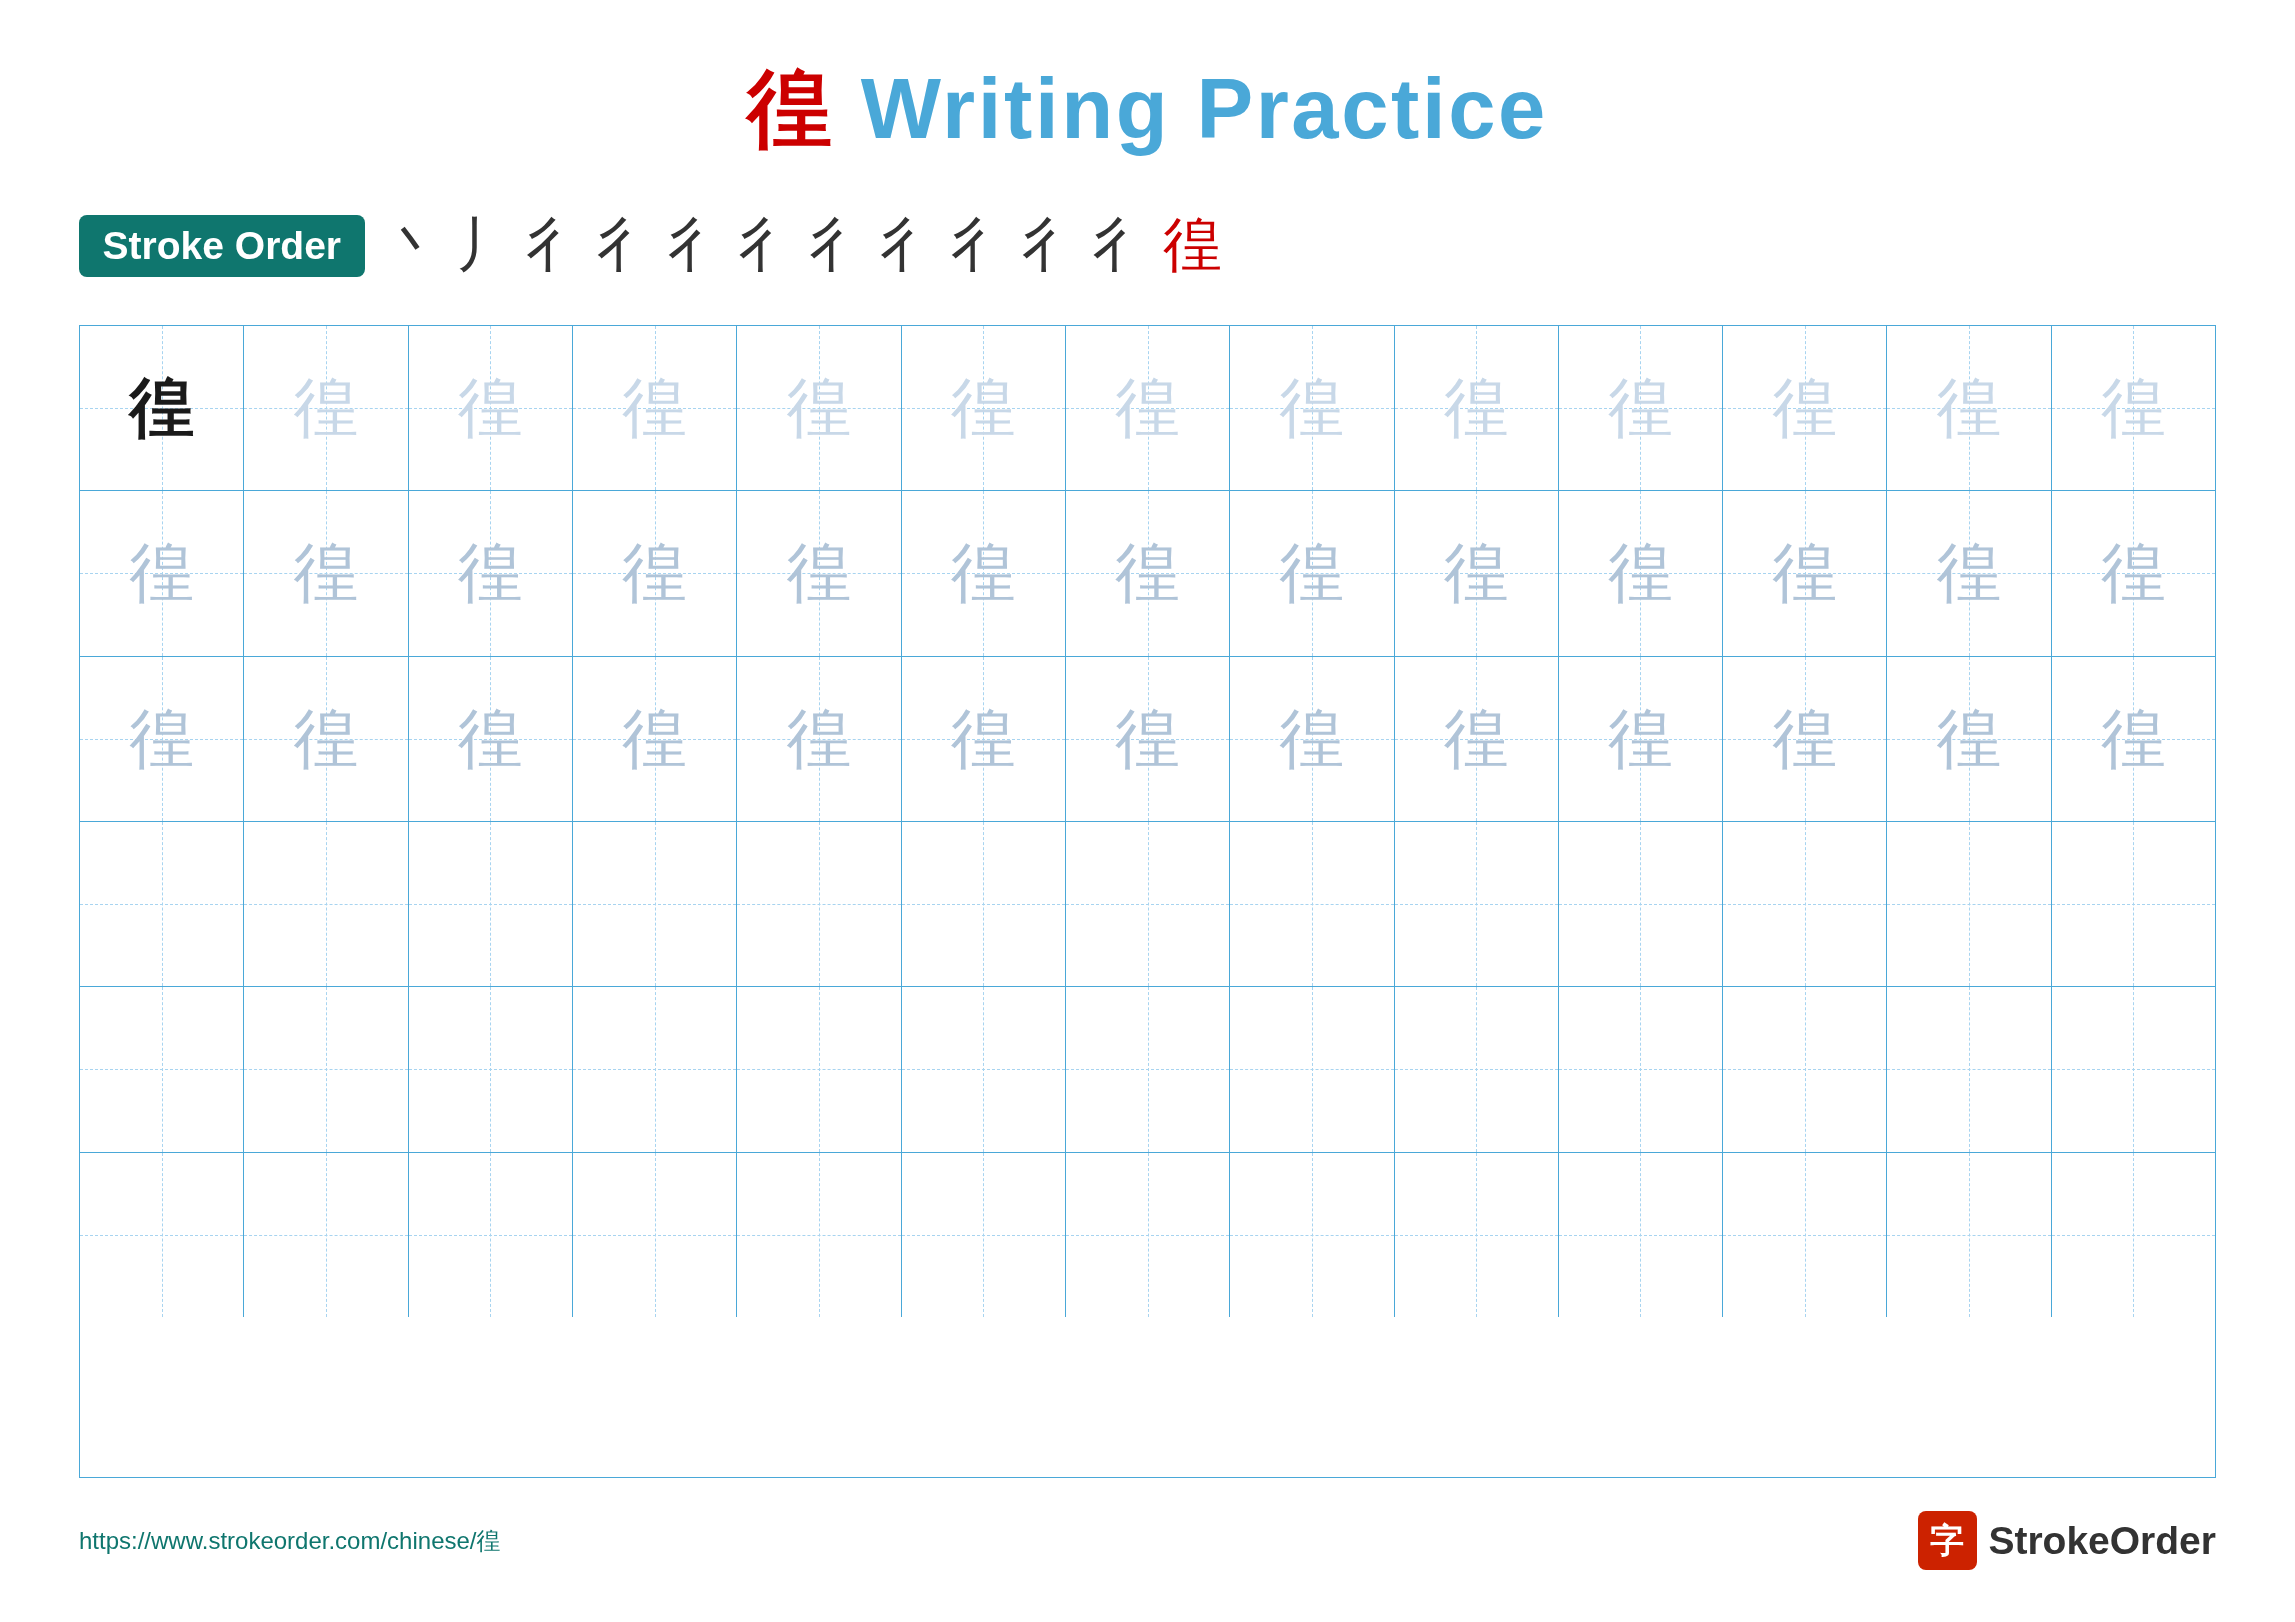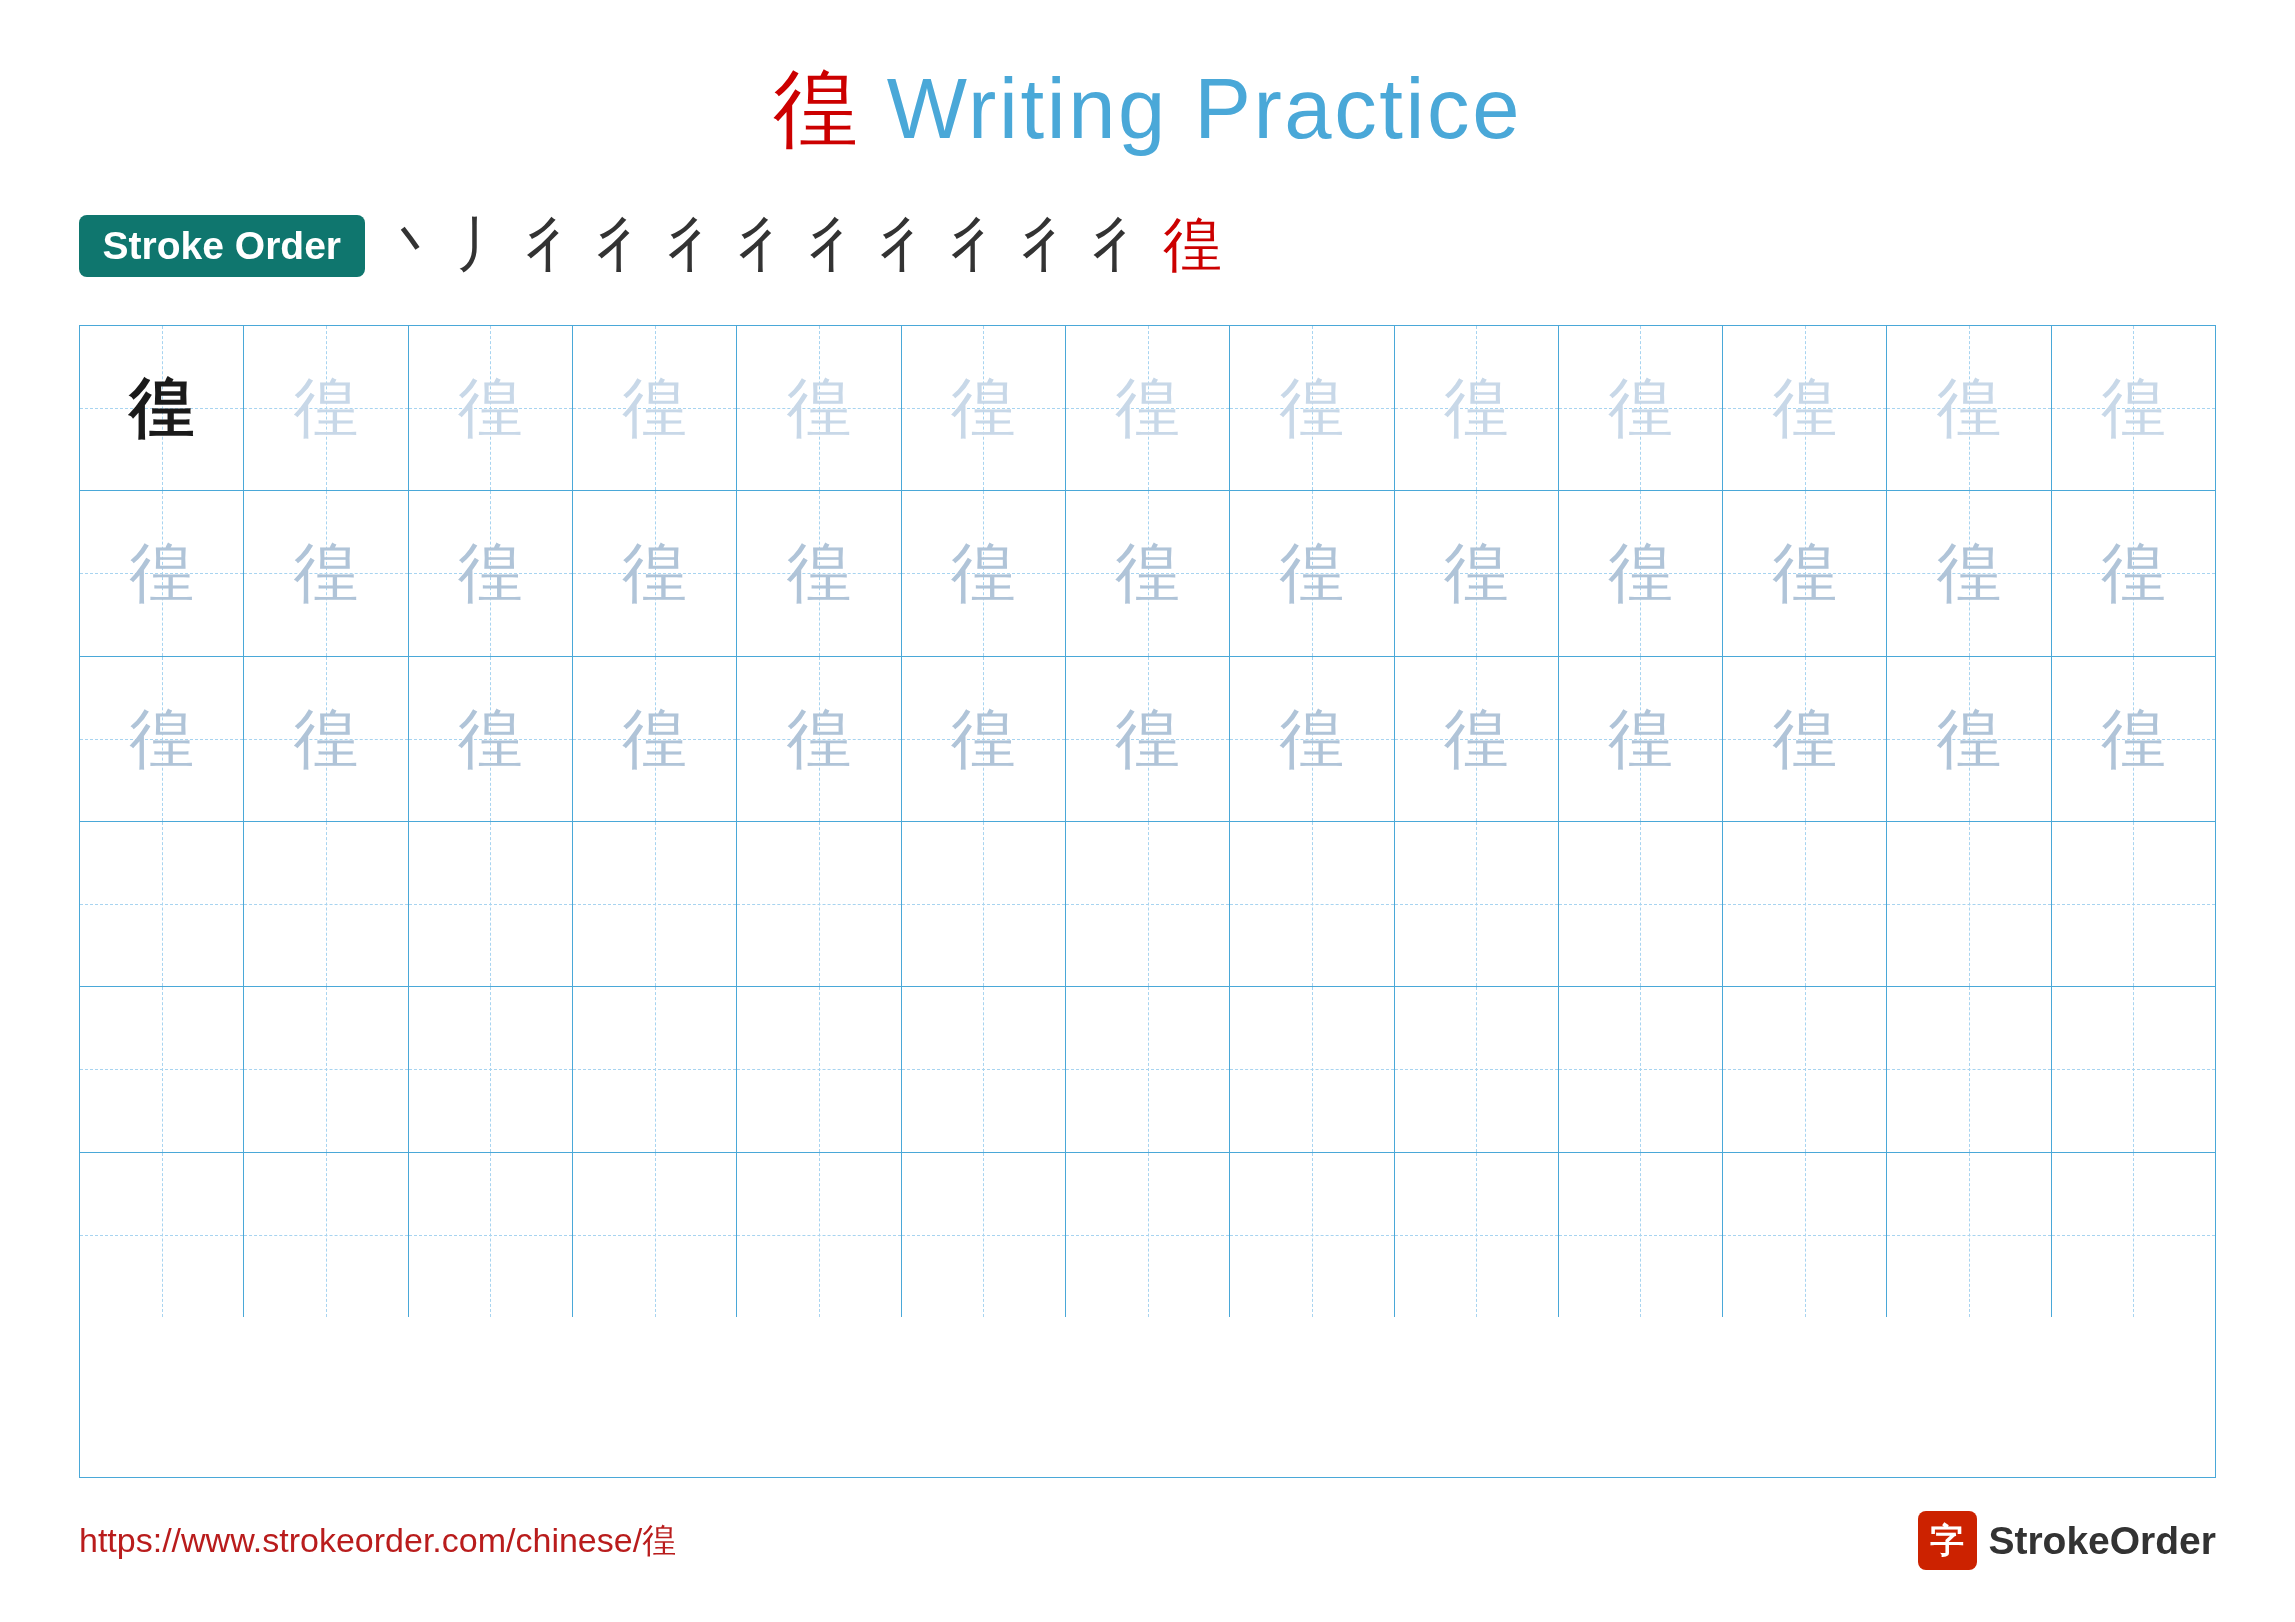--- a/index.html
+++ b/index.html
@@ -19,21 +19,21 @@
       padding: 52px 79px;
       display: flex;
       flex-direction: column;
       align-items: center;
     }
 
     
     .title {
       font-size: 85px;
       color: #4aa8d8;
-      font-weight: normal;
+      font-weight: bold;
       margin-bottom: 39px;
       letter-spacing: 2.6px;
     }
     .title .char {
       color: #cc0000;
     }
 
     
     .stroke-order-row {
       display: flex;
@@ -130,22 +130,22 @@
 
     
     .footer {
       width: 100%;
       display: flex;
       align-items: center;
       justify-content: space-between;
       margin-top: 33px;
     }
     .footer-url {
-      font-size: 34px;
-      color: #b91c1c;
+      font-size: 24px;
+      color: #0f766e;
       text-align: right;
     }
     .footer-logo {
       display: flex;
       align-items: center;
       gap: 11.8px;
       font-size: 39px;
       font-weight: bold;
       color: #333;
     }

